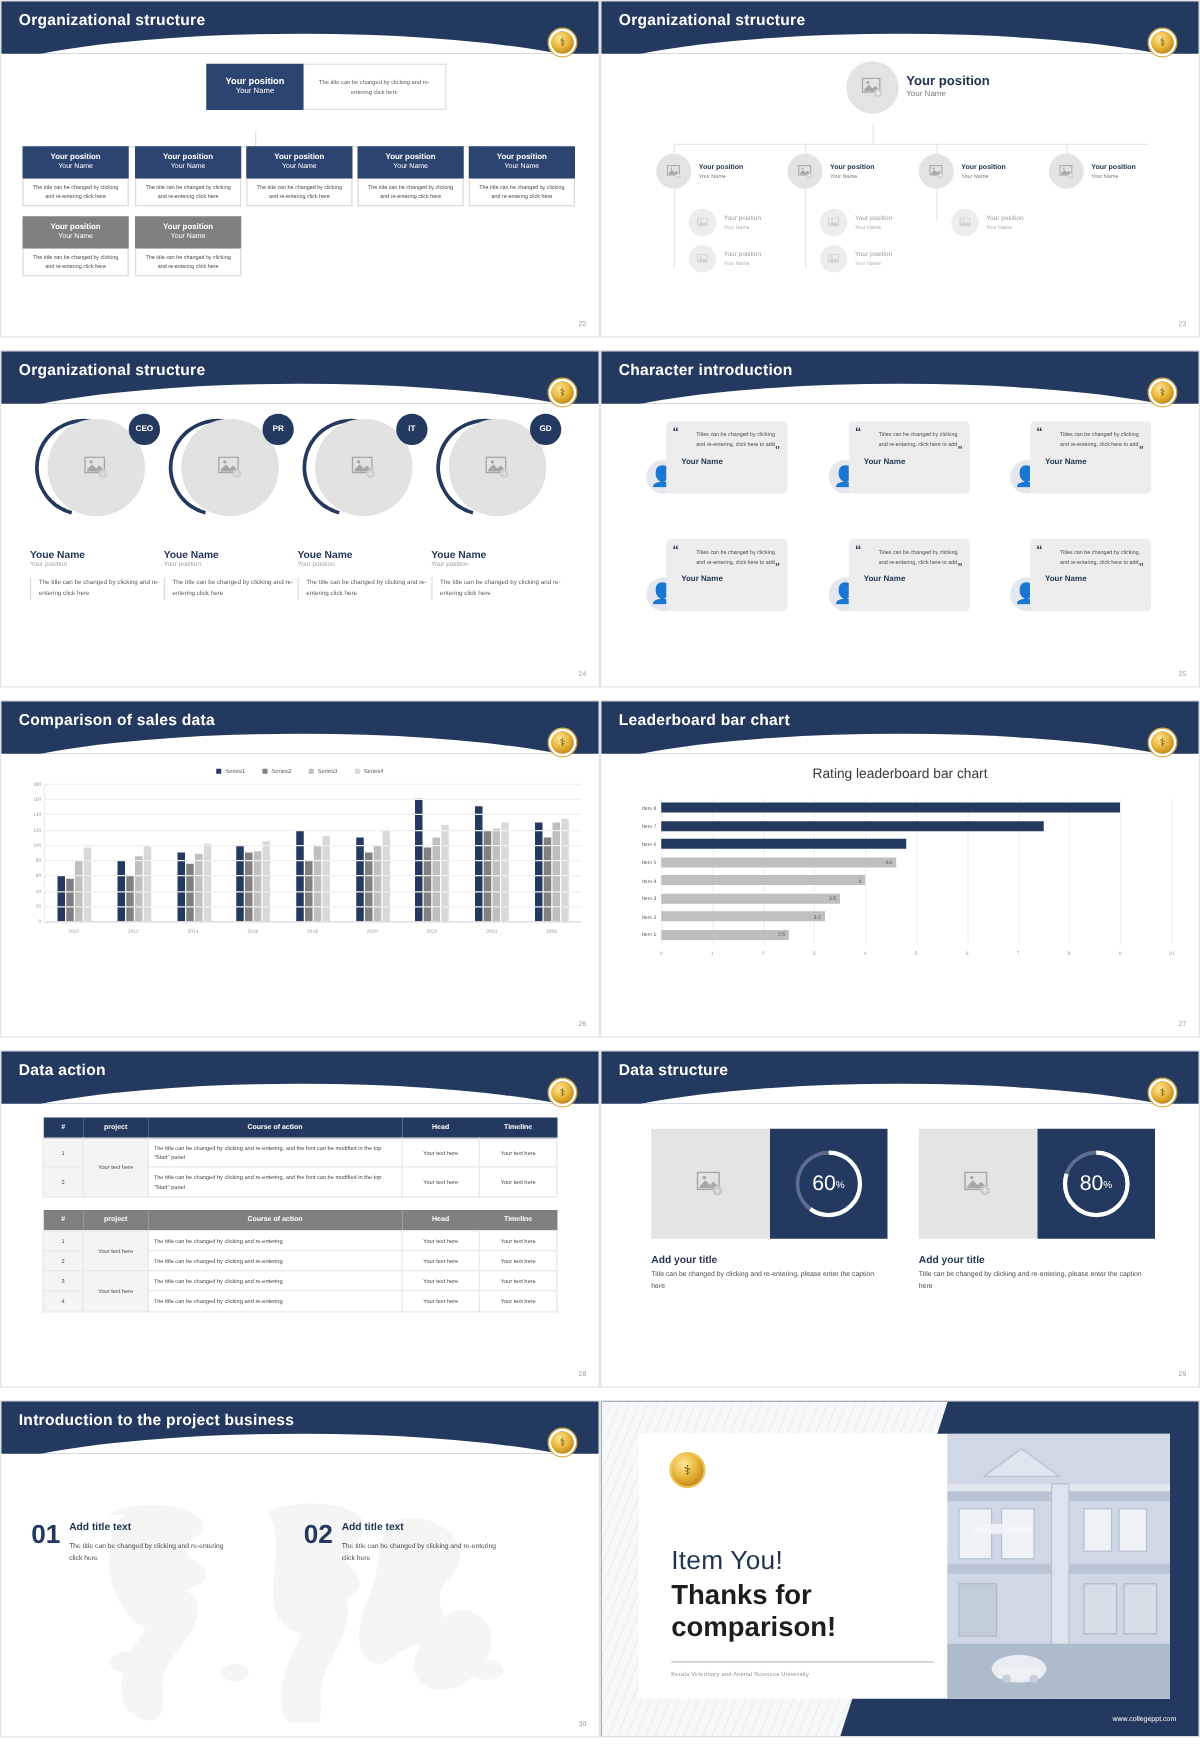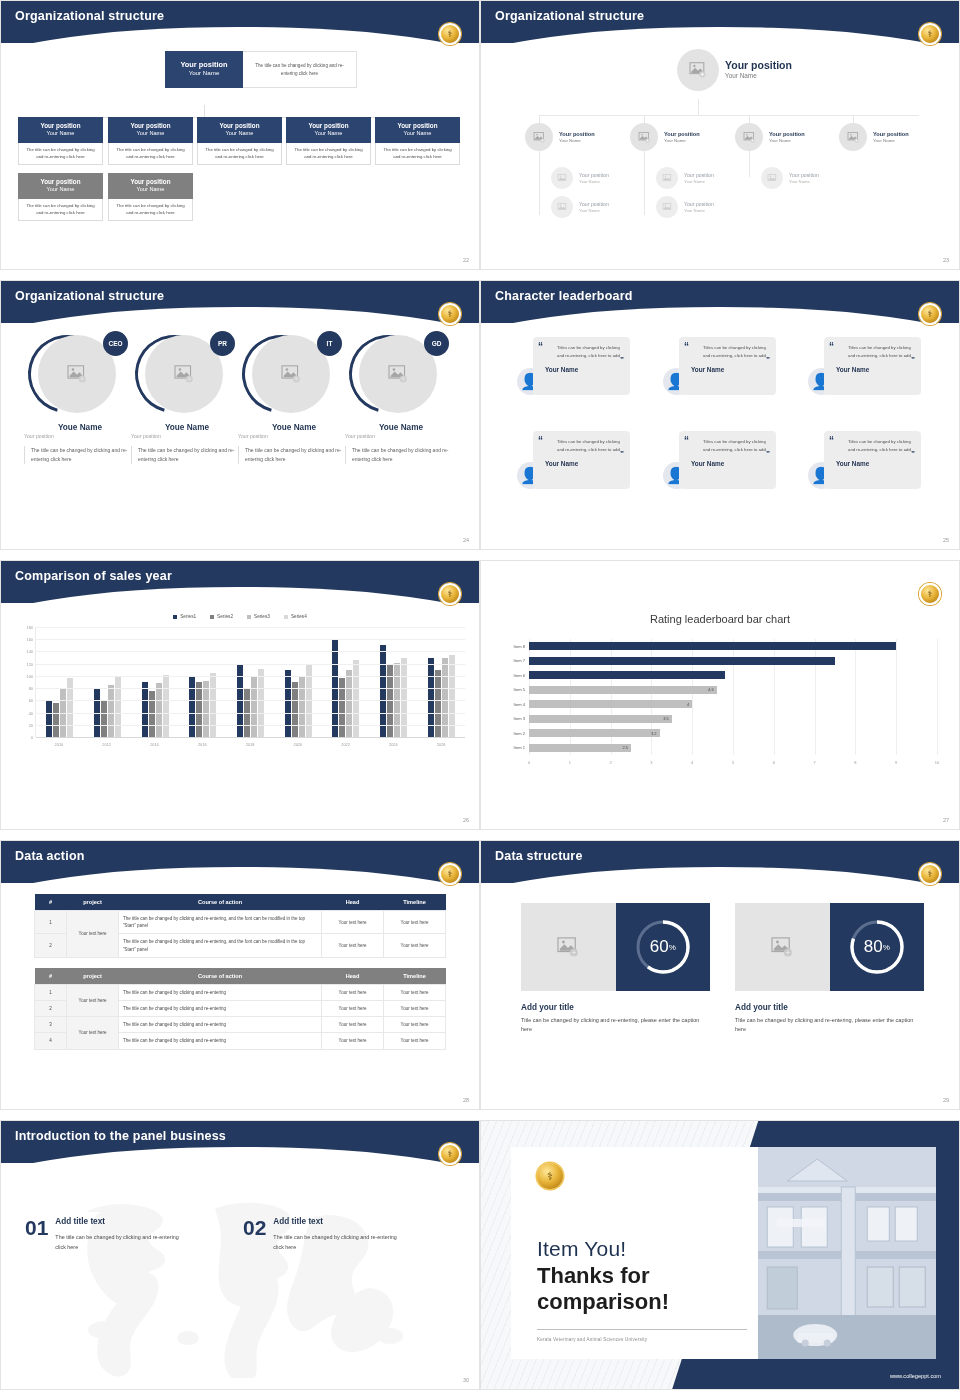--- a/index.html
+++ b/index.html
@@ -109,21 +109,21 @@
     border-radius: 50%; background: #e2e2e2;
     display: flex; align-items: center; justify-content: center;
   }
   .circ-badge {
     position: absolute; right: 8px; top: 0px; width: 25px; height: 25px;
     border-radius: 50%; background: #24395f; color: #fff;
     font-size: 6.5px; font-weight: bold;
     display: flex; align-items: center; justify-content: center;
     z-index: 4;
   }
-  .circ-name { font-size: 8.2px; font-weight: bold; color: #1f3250; margin-top: 6px; text-align: center; }
+  .circ-name { font-size: 8.2px; font-weight: bold; color: #1f3250; margin-top: 22px; }
   .circ-pos { font-size: 5.2px; color: #a0a0a0; margin-top: 1px; }
   .circ-desc {
     margin-top: 7px; padding-left: 6px; border-left: 1px solid #dcdcdc;
     font-size: 5px; color: #5c5c5c; line-height: 1.75;
   }
   
   .qcard { position: absolute; width: 113px; height: 60px; }
   .qbub {
     position: absolute; left: 16px; top: 0; width: 97px; height: 58px;
     background: #ededed; border-radius: 4px; padding: 7px 10px 0 10px;
@@ -569,21 +569,21 @@
         <div class="circ-name">Youe Name</div>
         <div class="circ-pos">Your position</div>
         <div class="circ-desc">The title can be changed by clicking and re-entering click here</div>
       </div>
     </div>
     <div class="pageno">24</div>
   </div>
 
   <div class="slide">
     <div class="band">
-      <div class="band-title">Character leaderboard</div>
+      <div class="band-title">Character introduction</div>
     </div>
     <div class="seal">⚕</div>
 
     <div class="body">
       <div class="qcard" style="left:36px;top:12px;">
         <div class="qav">👤</div>
         <div class="qbub">
           <div class="qmark open">“</div>
           <div class="qmark close">”</div>
           <div class="qtext">Titles can be changed by clicking and re-entering, click here to add</div>
@@ -636,21 +636,21 @@
         </div>
       </div>
     </div>
     <div class="pageno">25</div>
   </div>
 
   <div class="gaprow"></div>
 
   <div class="slide">
     <div class="band">
-      <div class="band-title">Comparison of sales year</div>
+      <div class="band-title">Comparison of sales data</div>
     </div>
     <div class="seal">⚕</div>
 
     <div class="body">
       <div class="legend" id="col-legend">
           <div class="legend-item">
             <span class="lg-sw" style="background: rgb(36, 57, 95);"></span>
             <span>Series1</span>
           </div>
           <div class="legend-item">
@@ -757,20 +757,23 @@
             <div class="xlab">2022</div>
             <div class="xlab">2024</div>
             <div class="xlab">2026</div>
           </div>
       </div>
     </div>
     <div class="pageno">26</div>
   </div>
 
   <div class="slide">
+    <div class="band">
+      <div class="band-title">Leaderboard bar chart</div>
+    </div>
     <div class="seal">⚕</div>
 
     <div class="body">
       <div class="ch-title">Rating leaderboard bar chart</div>
       <div class="lb">
         <div class="lb-grid" id="lb-grid">
             <div class="lb-vline" style="left: 0%;"></div>
             <div class="lb-vline" style="left: 10%;"></div>
             <div class="lb-vline" style="left: 20%;"></div>
             <div class="lb-vline" style="left: 30%;"></div>
@@ -1006,21 +1009,21 @@
         <div class="dc-p">Title can be changed by clicking and re-entering, please enter the caption here</div>
       </div>
     </div>
     <div class="pageno">29</div>
   </div>
 
   <div class="gaprow"></div>
 
   <div class="slide">
     <div class="band">
-      <div class="band-title">Introduction to the panel business</div>
+      <div class="band-title">Introduction to the project business</div>
     </div>
     <div class="seal">⚕</div>
 
     <div class="body">
       <div class="map-bg">
         <svg width="400" height="200" viewBox="0 0 400 200">
           <g fill="#dcdcdc">
             <path d="M46 34c14-8 36-10 54-6 16 3 26 10 22 18-3 7-16 9-13 17 3 9 18 10 16 20-2 9-16 8-22 16-6 9-2 22-12 27-9 5-20-3-27-11-8-9-14-21-16-33-2-13 0-28 5-39 3-6 5-8 8-9z"></path>
             <path d="M104 96c6-3 13 2 14 9 2 9-3 20-9 28-6 9-15 18-18 29-3 11 3 24-3 32-7 9-21 3-27-6-6-10-4-24 0-35 5-14 14-26 23-37 6-8 13-16 20-20z"></path>
             <path d="M176 30c18-6 40-7 58-2 10 3 19 9 18 17-1 9-14 12-15 21-1 10 12 14 11 24-1 9-13 10-20 16-8 6-11 17-19 21-9 4-20-1-25-9-6-9-6-21-5-32 1-15 4-31-1-45-1-5-4-9-2-11z"></path>

